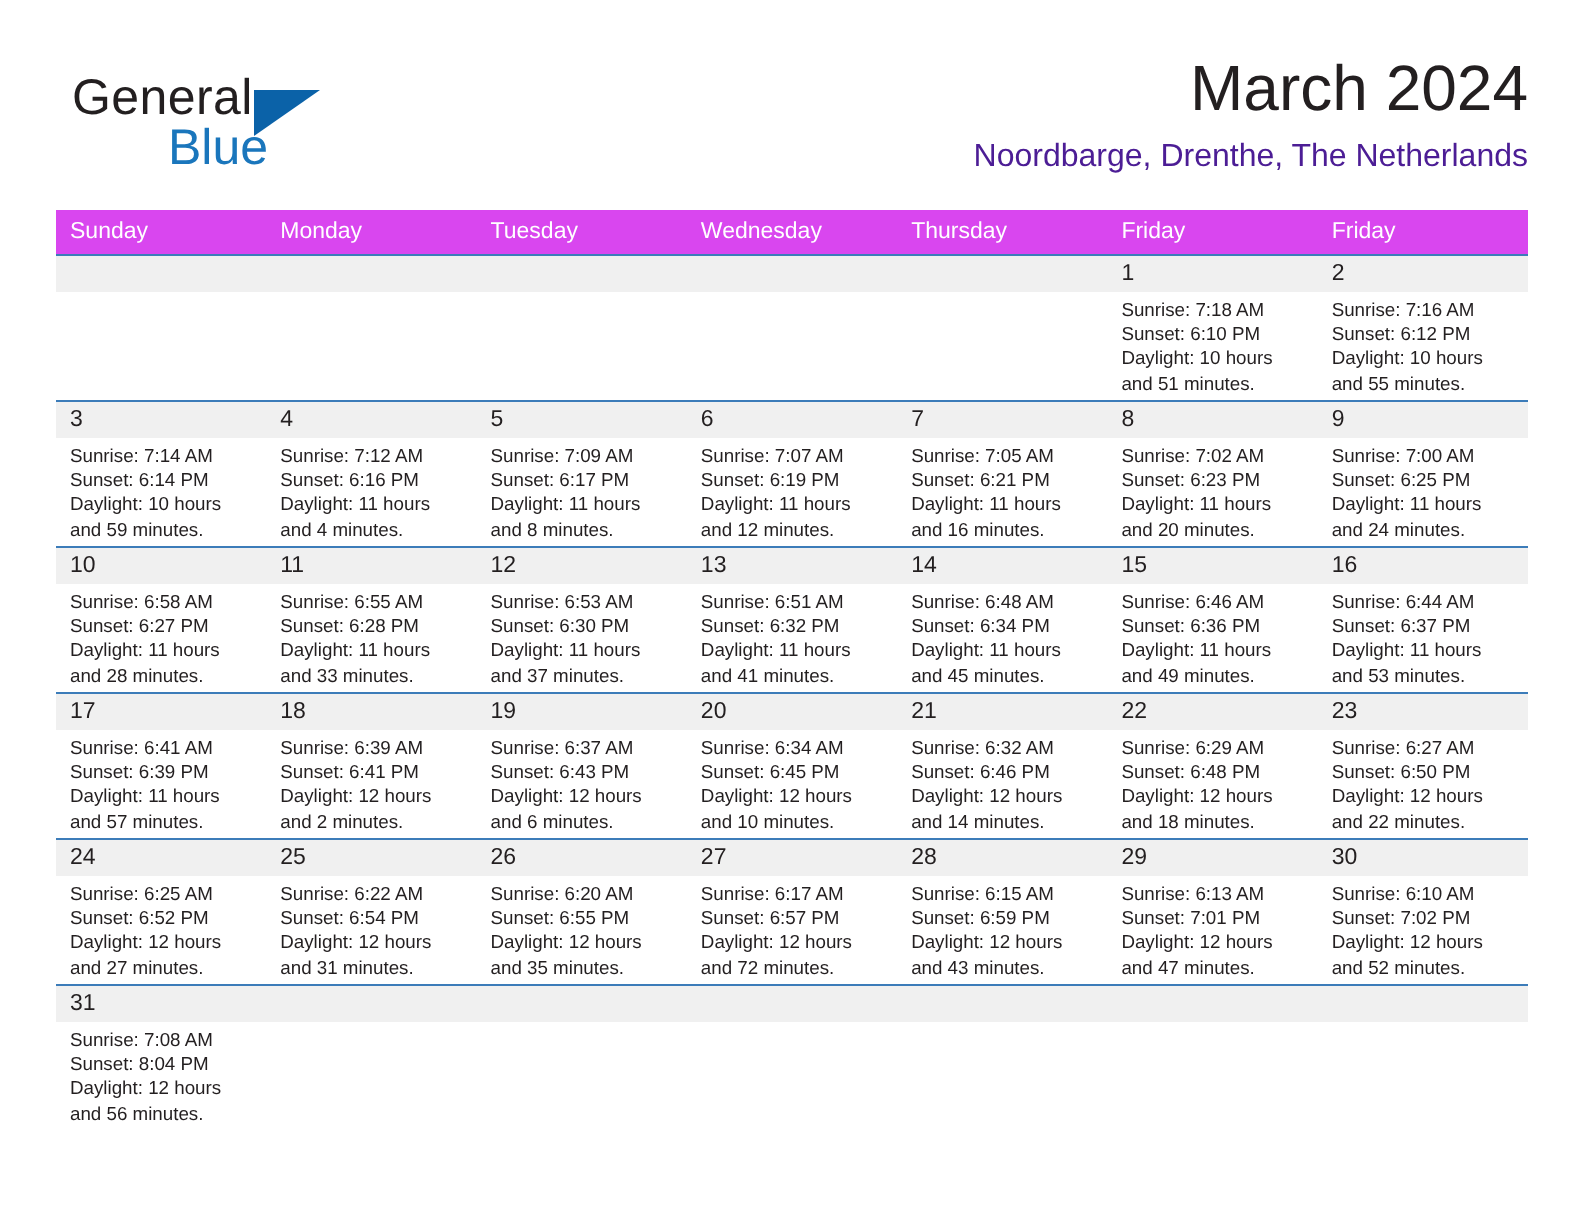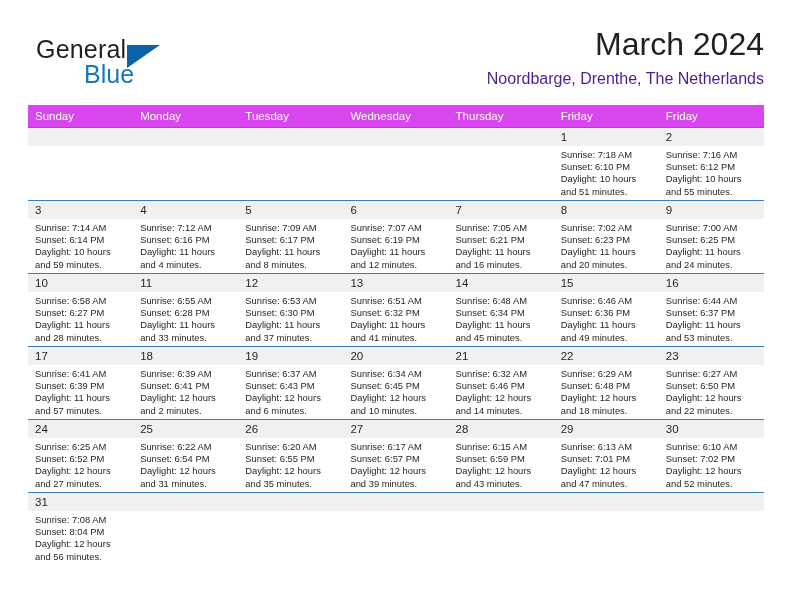--- a/index.html
+++ b/index.html
@@ -408,21 +408,21 @@
               <div>Daylight: 12 hours</div>
               <div>and 35 minutes.</div>
             </div>
           </td>
           <td>
             <div class="daynum">27</div>
             <div class="lines">
               <div>Sunrise: 6:17 AM</div>
               <div>Sunset: 6:57 PM</div>
               <div>Daylight: 12 hours</div>
-              <div>and 39 minutes.</div>
+              <div>and 72 minutes.</div>
             </div>
           </td>
           <td>
             <div class="daynum">28</div>
             <div class="lines">
               <div>Sunrise: 6:15 AM</div>
               <div>Sunset: 6:59 PM</div>
               <div>Daylight: 12 hours</div>
               <div>and 43 minutes.</div>
             </div>

